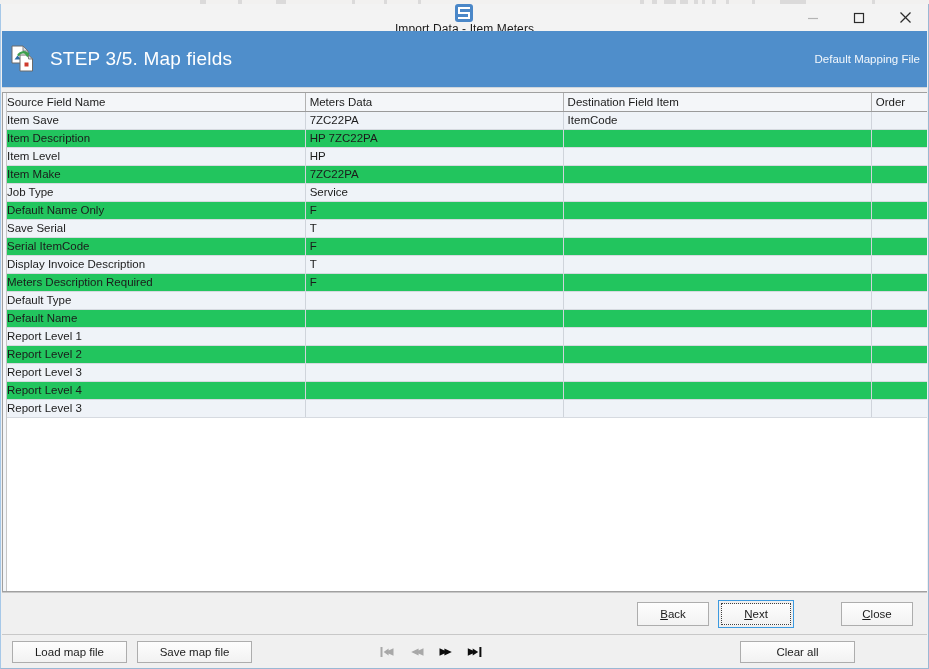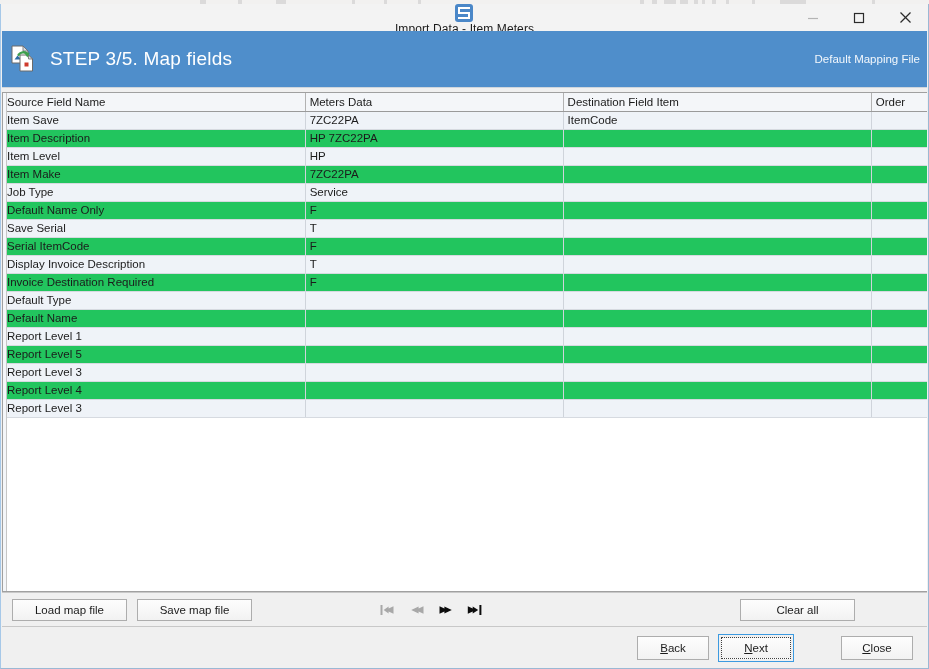--- a/index.html
+++ b/index.html
@@ -335,21 +335,21 @@
             <td></td>
             <td></td>
           </tr>
           <tr class="alt">
             <td>Display Invoice Description</td>
             <td>T</td>
             <td></td>
             <td></td>
           </tr>
           <tr class="plain">
-            <td>Invoice Destination Required</td>
+            <td>Meters Description Required</td>
             <td>F</td>
             <td></td>
             <td></td>
           </tr>
           <tr class="alt">
             <td>Default Type</td>
             <td></td>
             <td></td>
             <td></td>
           </tr>
@@ -359,21 +359,21 @@
             <td></td>
             <td></td>
           </tr>
           <tr class="alt">
             <td>Report Level 1</td>
             <td></td>
             <td></td>
             <td></td>
           </tr>
           <tr class="plain">
-            <td>Report Level 5</td>
+            <td>Report Level 2</td>
             <td></td>
             <td></td>
             <td></td>
           </tr>
           <tr class="alt">
             <td>Report Level 3</td>
             <td></td>
             <td></td>
             <td></td>
           </tr>
@@ -385,20 +385,34 @@
           </tr>
           <tr class="alt">
             <td>Report Level 3</td>
             <td></td>
             <td></td>
             <td></td>
           </tr>
         </tbody>
     </table>
     <div id="grid-filler"></div>
+  </div>
+
+  <div id="bottombar">
+    <div class="btn" id="btn-back">
+      <span><u>B</u><span>ack</span></span>
+    </div>
+    <div id="btn-next-outer">
+      <div class="btn" id="btn-next">
+        <span><u>N</u><span>ext</span></span>
+      </div>
+    </div>
+    <div class="btn" id="btn-close">
+      <span><u>C</u><span>lose</span></span>
+    </div>
   </div>
 
   <div id="toolstrip">
     <div class="btn" id="btn-load">Load map file</div>
     <div class="btn" id="btn-save">Save map file</div>
 
     <div id="nav-group">
       <svg class="navbtn" viewBox="0 0 16 14">
         <rect x="0.5" y="2" width="2" height="10" fill="#a8a8a8"></rect>
         <path d="M13.5 3.2 L13.5 10.8 L8.6 8.6 L8.6 10.6 L3.6 7 L8.6 3.4 L8.6 5.4 Z" fill="#a8a8a8"></path>
@@ -411,27 +425,13 @@
       </svg>
       <svg class="navbtn" viewBox="0 0 16 14">
         <path d="M0.8 3.2 L0.8 10.8 L5.7 8.6 L5.7 10.6 L11.2 7 L5.7 3.4 L5.7 5.4 Z" fill="#0d0d0d"></path>
         <rect x="12.4" y="2" width="2" height="10" fill="#0d0d0d"></rect>
       </svg>
     </div>
 
     <div class="btn" id="btn-clear">Clear all</div>
   </div>
 
-  <div id="bottombar">
-    <div class="btn" id="btn-back">
-      <span><u>B</u><span>ack</span></span>
-    </div>
-    <div id="btn-next-outer">
-      <div class="btn" id="btn-next">
-        <span><u>N</u><span>ext</span></span>
-      </div>
-    </div>
-    <div class="btn" id="btn-close">
-      <span><u>C</u><span>lose</span></span>
-    </div>
-  </div>
-
 </div>
 
 </body></html>

